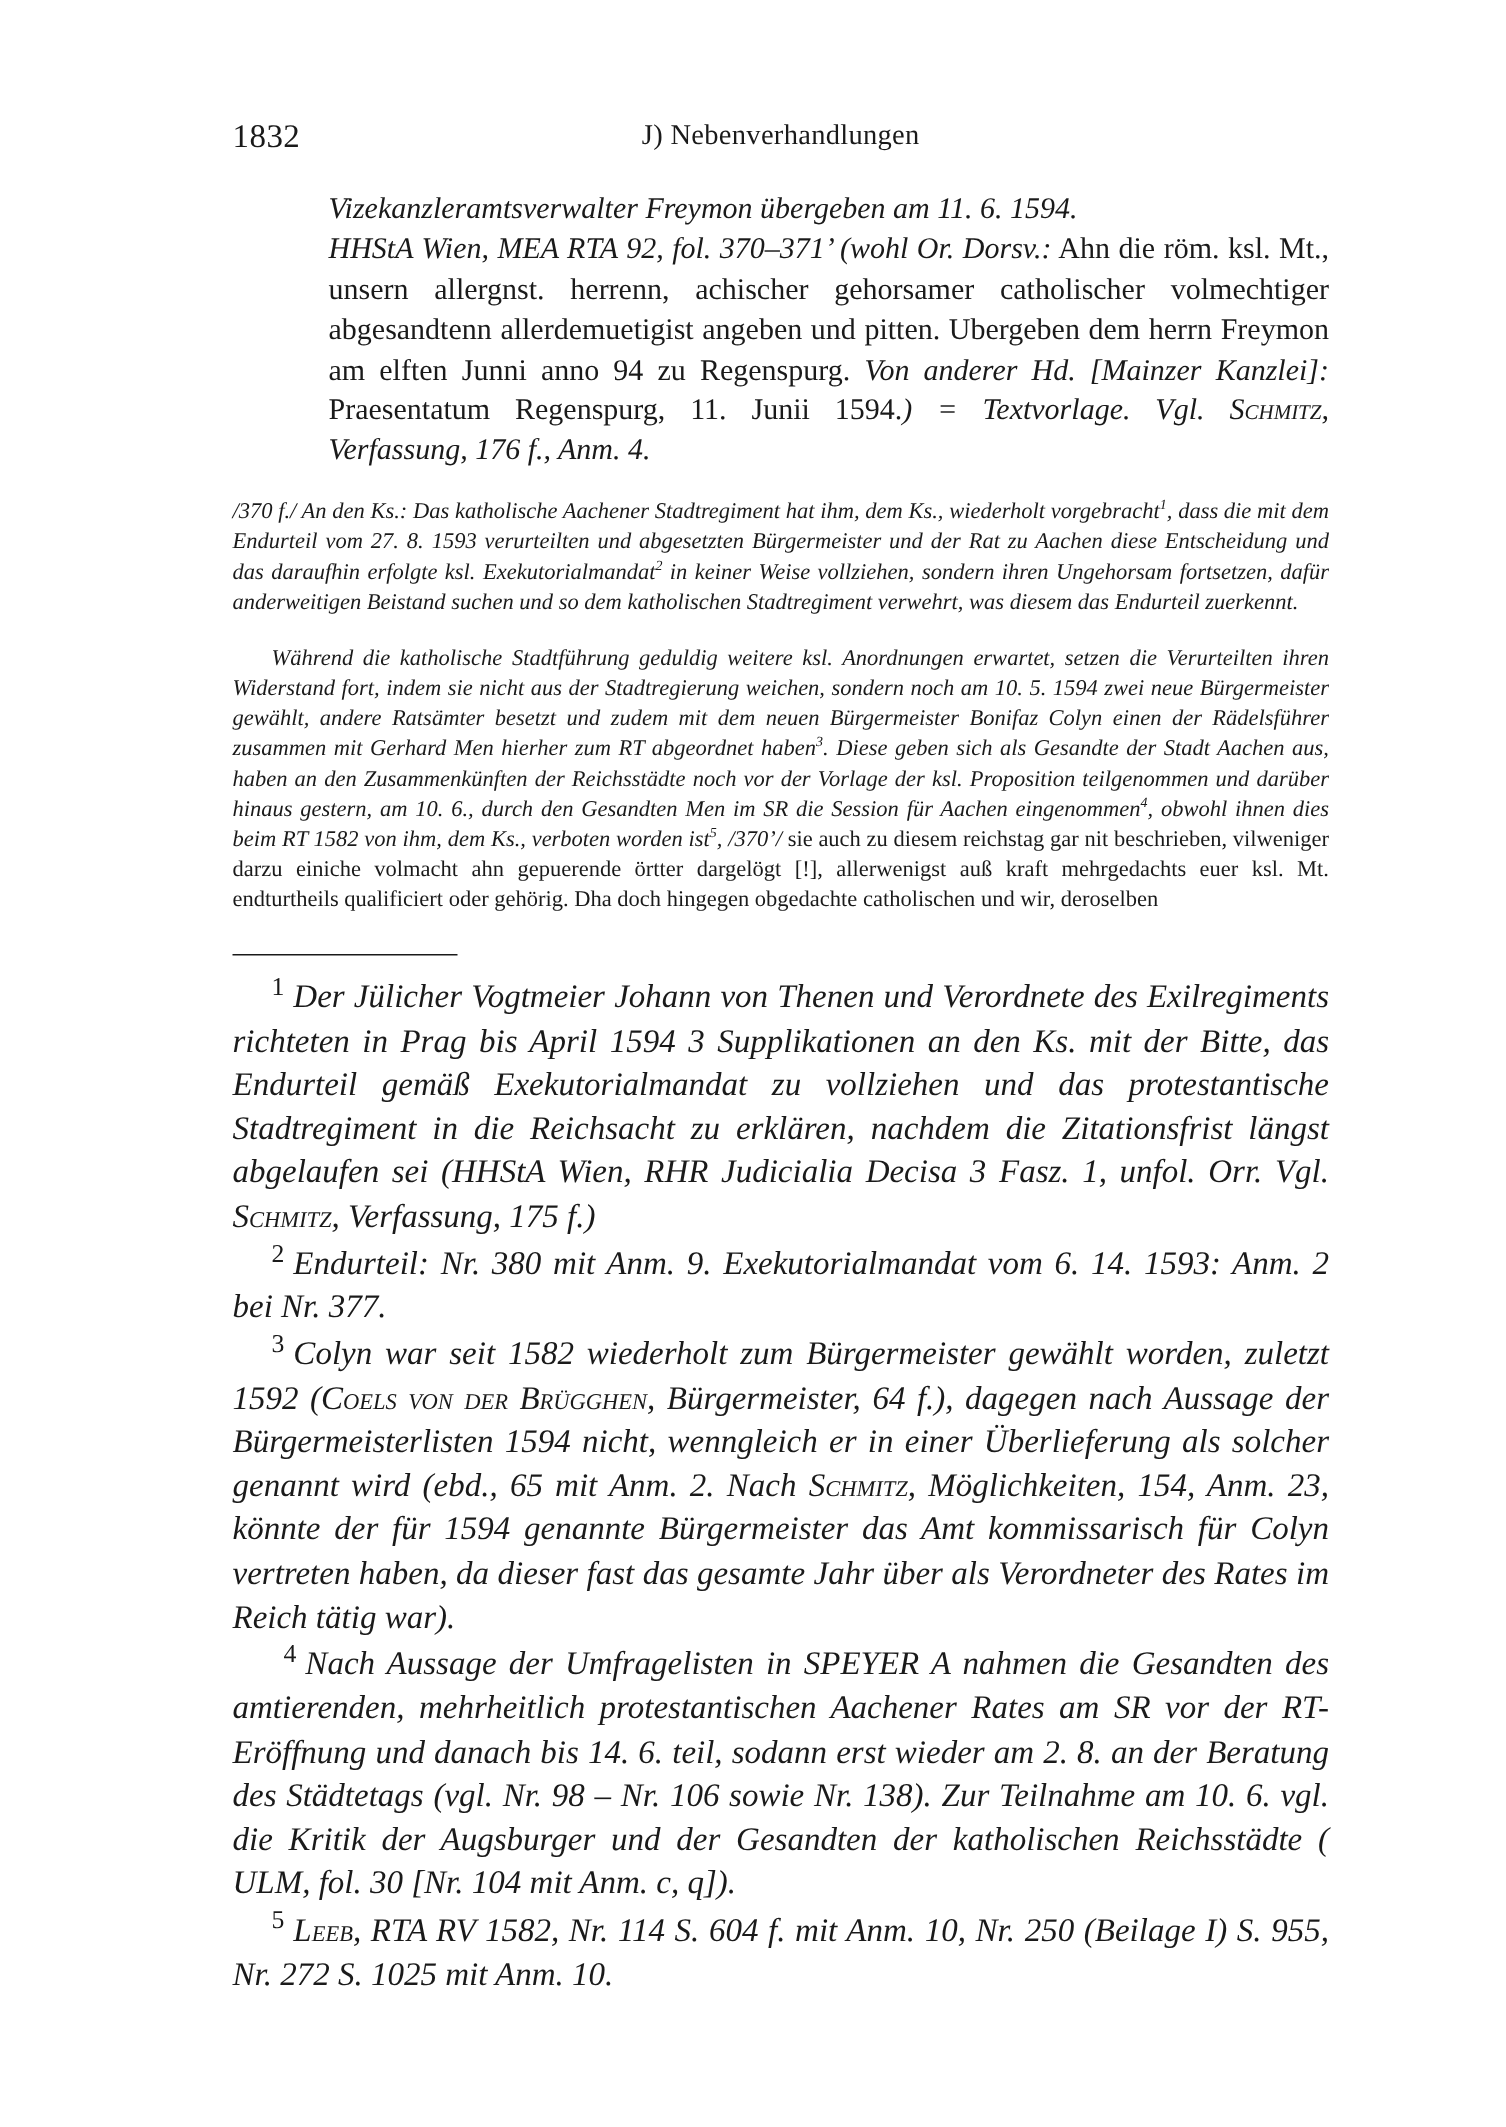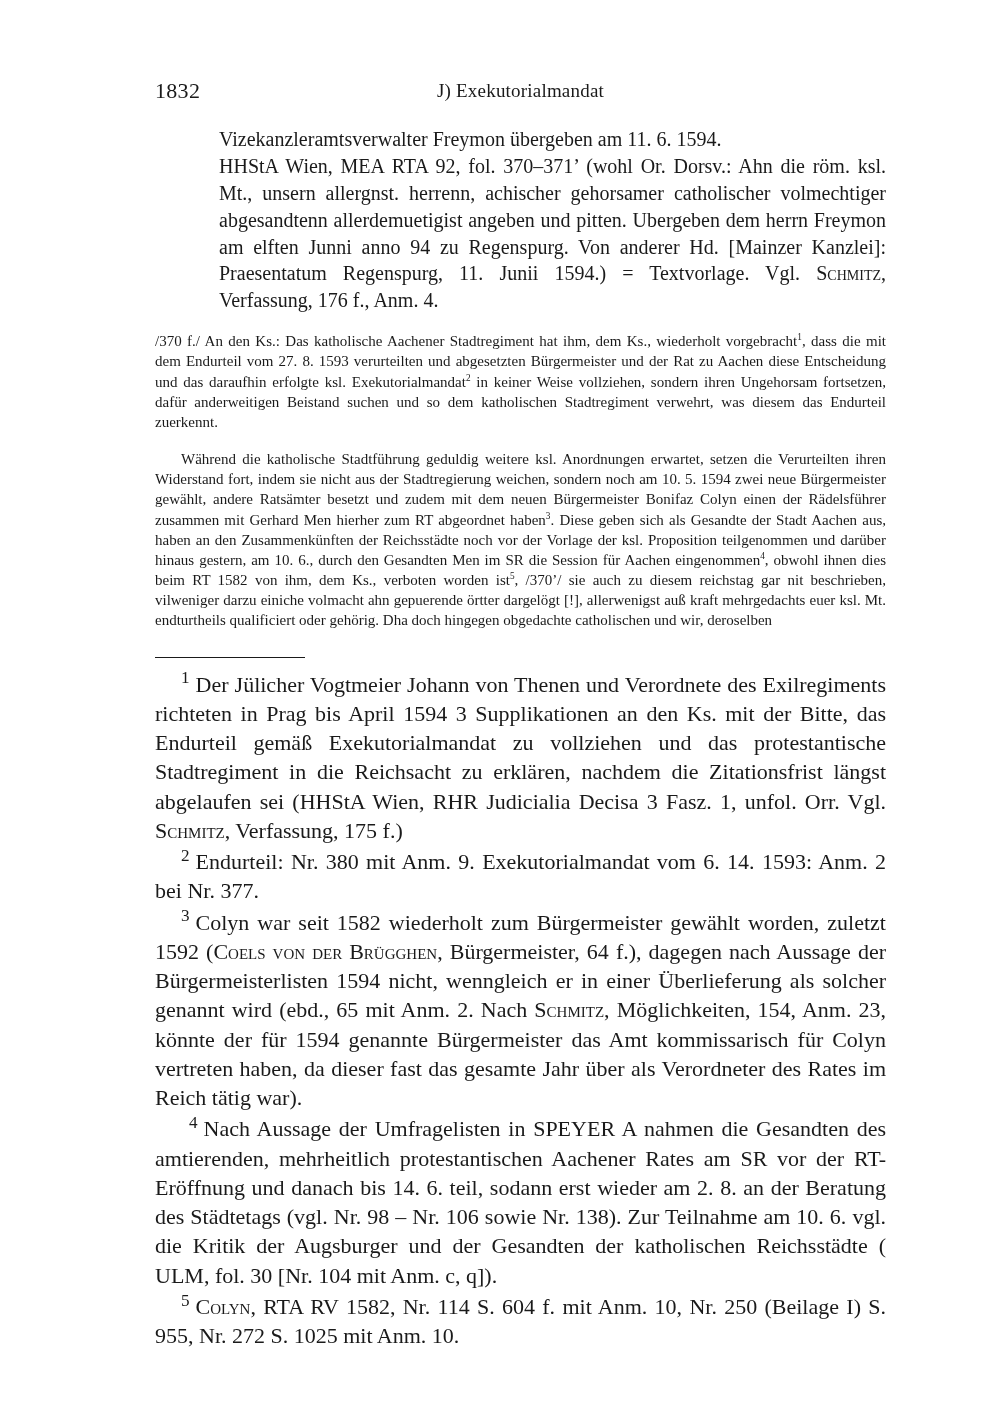--- a/index.html
+++ b/index.html
@@ -51,21 +51,21 @@
   .indent-block {
     margin-left: 64px;
     font-size: 20px;
     line-height: 1.345;
     text-align: justify;
   }
   .indent-block p {
     margin: 0;
     text-indent: 0;
   }
-  .it { }
+  .it { font-style: italic; }
   .sc { font-variant: small-caps; }
   .para {
     margin: 0;
     text-indent: 26px;
   }
   .para.no-indent { text-indent: 0; }
   .gap-before { margin-top: 17px; }
   sup {
     font-size: 0.62em;
     vertical-align: super;
@@ -95,21 +95,21 @@
   }
   .note-4 { text-indent: 34px; }
 </style>
 </head>
 <body>
 
 <div class="page">
 
   <div class="running-head">
     <div class="folio">1832</div>
-    <div class="head-title">J) Exekutorialmandat</div>
+    <div class="head-title">J) Nebenverhandlungen</div>
   </div>
 
   <div class="indent-block">
     <p class="it">Vizekanzleramtsverwalter Freymon übergeben am 11. 6. 1594.</p>
     <p><span class="it">HHStA Wien, MEA RTA 92, fol. 370–371’ (wohl Or. Dorsv.:</span><span> Ahn die röm. ksl. Mt., unsern allergnst. herrenn, achischer gehorsamer catholischer volmechtiger abgesandtenn allerdemuetigist angeben und pitten. Ubergeben dem herrn Freymon am elften Junni anno 94 zu Regenspurg. </span><span class="it">Von anderer Hd. [Mainzer Kanzlei]:</span><span> Praesentatum Regenspurg, 11. Junii 1594.</span><span class="it">) = Textvorlage. Vgl. </span><span class="sc it">Schmitz</span><span class="it">, Verfassung, 176 f., Anm. 4.</span></p>
   </div>
 
   <div class="body">
 
     <p class="para no-indent gap-before it"><span>/370 f./ An den Ks.: Das katholische Aachener Stadtregiment hat ihm, dem Ks., wiederholt vorgebracht</span><sup>1</sup><span>, dass die mit dem Endurteil vom 27. 8. 1593 verurteilten und abgesetzten Bürgermeister und der Rat zu Aachen diese Entscheidung und das daraufhin erfolgte ksl. Exekutorialmandat</span><sup>2</sup><span> in keiner Weise vollziehen, sondern ihren Ungehorsam fortsetzen, dafür anderweitigen Beistand suchen und so dem katholischen Stadtregiment verwehrt, was diesem das Endurteil zuerkennt.</span></p>
@@ -118,17 +118,17 @@
 
   </div>
 
   <div class="notes">
     <div class="note-rule"></div>
     <div id="notes-container">
         <p class="note"><span class="num">1</span><span class="it">Der Jülicher Vogtmeier Johann von Thenen und Verordnete des Exilregiments richteten in Prag bis April 1594 3 Supplikationen an den Ks. mit der Bitte, das Endurteil gemäß Exekutorialmandat zu vollziehen und das protestantische Stadtregiment in die Reichsacht zu erklären, nachdem die Zitationsfrist längst abgelaufen sei (HHStA Wien, RHR Judicialia Decisa 3 Fasz. 1, unfol. Orr. Vgl. </span><span class="sc it">Schmitz</span><span class="it">, Verfassung, 175 f.)</span></p>
         <p class="note"><span class="num">2</span><span class="it">Endurteil: Nr. 380 mit Anm. 9. Exekutorialmandat vom 6. 14. 1593: Anm. 2 bei Nr. 377.</span></p>
         <p class="note"><span class="num">3</span><span class="it">Colyn war seit 1582 wiederholt zum Bürgermeister gewählt worden, zuletzt 1592 (</span><span class="sc it">Coels von der Brügghen</span><span class="it">, Bürgermeister, 64 f.), dagegen nach Aussage der Bürgermeisterlisten 1594 nicht, wenngleich er in einer Überlieferung als solcher genannt wird (ebd., 65 mit Anm. 2. Nach </span><span class="sc it">Schmitz</span><span class="it">, Möglichkeiten, 154, Anm. 23, könnte der für 1594 genannte Bürgermeister das Amt kommissarisch für Colyn vertreten haben, da dieser fast das gesamte Jahr über als Verordneter des Rates im Reich tätig war).</span></p>
         <p class="note note-4"><span class="num">4</span><span class="it">Nach Aussage der Umfragelisten in SPEYER A nahmen die Gesandten des amtierenden, mehrheitlich protestantischen Aachener Rates am SR vor der RT-Eröffnung und danach bis 14. 6. teil, sodann erst wieder am 2. 8. an der Beratung des Städtetags (vgl. Nr. 98 – Nr. 106 sowie Nr. 138). Zur Teilnahme am 10. 6. vgl. die Kritik der Augsburger und der Gesandten der katholischen Reichsstädte ( ULM, fol. 30 [Nr. 104 mit Anm. c, q]).</span></p>
-        <p class="note"><span class="num">5</span><span class="sc it">Colyn</span><span class="it">, RTA RV 1582, Nr. 114 S. 604 f. mit Anm. 10, Nr. 250 (Beilage I) S. 955, Nr. 272 S. 1025 mit Anm. 10.</span></p>
+        <p class="note"><span class="num">5</span><span class="sc it">Leeb</span><span class="it">, RTA RV 1582, Nr. 114 S. 604 f. mit Anm. 10, Nr. 250 (Beilage I) S. 955, Nr. 272 S. 1025 mit Anm. 10.</span></p>
       </div>
   </div>
 
 </div>
 
 </body></html>

